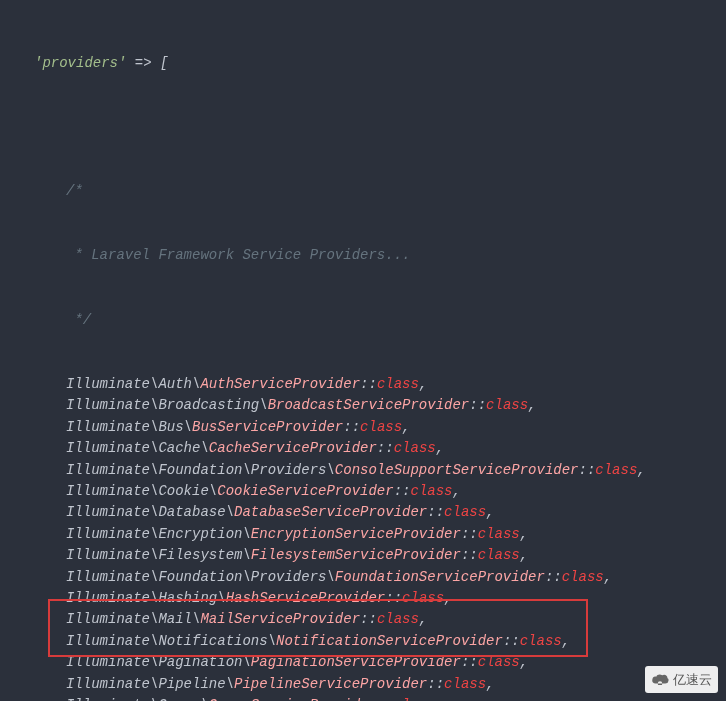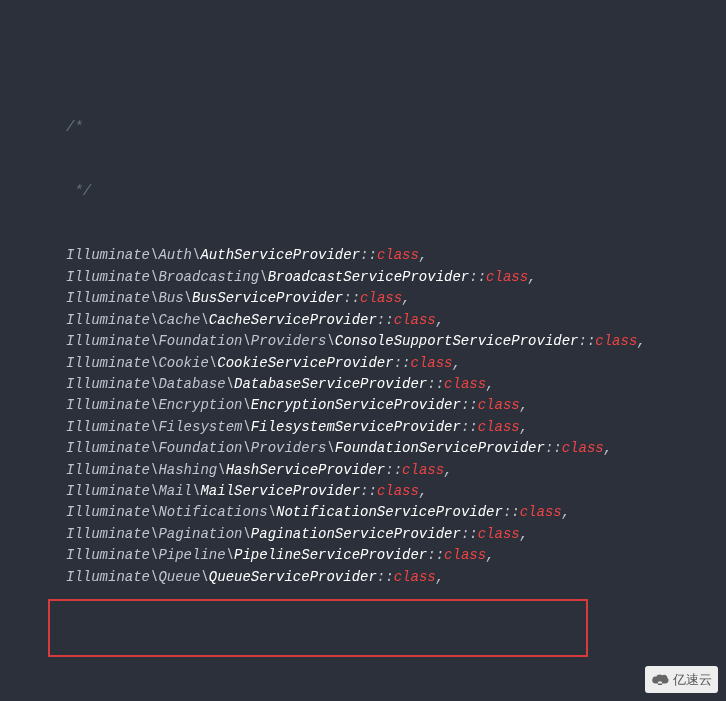--- a/index.html
+++ b/index.html
@@ -17,21 +17,21 @@
     }
     .code-container {
       padding: 10px 0 10px 34px;
       white-space: pre;
     }
     .line { display: block; }
     .string { color: #a3be8c; }
     .punct { color: #c0c5ce; }
     .arrow { color: #c0c5ce; }
     .ns { color: #c0c5ce; text-align: center; }
-    .cls { color: #ffffff; }
+    .cls { color: #fca5a5; }
     .dcolon { color: #c0c5ce; }
     .kw { color: #ef4444; }
     .comment { color: #65737e; }
     .indent1 { padding-left: 32px; }
     .indent0 { padding-left: 0; }
     .highlight-box {
       position: absolute;
       border: 2px solid #d83b3b;
       pointer-events: none;
     }
@@ -53,22 +53,24 @@
     }
     .wm-icon {
       width: 18px;
       height: 12px;
     }
   </style>
 </head>
 <body>
 
 <div class="code-container">
+  <span class="line indent0"><span class="string">'providers'</span><span class="arrow"> =&gt; [</span></span>
   <span class="line"> </span>
   <span class="line indent1 comment">/*</span>
+  <span class="line indent1 comment"> * Laravel Framework Service Providers...</span>
   <span class="line indent1 comment"> */</span>
   <div id="providers-lines"><span class="line indent1"><span class="ns">Illuminate\Auth\</span><span class="cls">AuthServiceProvider</span><span class="dcolon">::</span><span class="kw">class</span><span class="punct">,</span></span><span class="line indent1"><span class="ns">Illuminate\Broadcasting\</span><span class="cls">BroadcastServiceProvider</span><span class="dcolon">::</span><span class="kw">class</span><span class="punct">,</span></span><span class="line indent1"><span class="ns">Illuminate\Bus\</span><span class="cls">BusServiceProvider</span><span class="dcolon">::</span><span class="kw">class</span><span class="punct">,</span></span><span class="line indent1"><span class="ns">Illuminate\Cache\</span><span class="cls">CacheServiceProvider</span><span class="dcolon">::</span><span class="kw">class</span><span class="punct">,</span></span><span class="line indent1"><span class="ns">Illuminate\Foundation\Providers\</span><span class="cls">ConsoleSupportServiceProvider</span><span class="dcolon">::</span><span class="kw">class</span><span class="punct">,</span></span><span class="line indent1"><span class="ns">Illuminate\Cookie\</span><span class="cls">CookieServiceProvider</span><span class="dcolon">::</span><span class="kw">class</span><span class="punct">,</span></span><span class="line indent1"><span class="ns">Illuminate\Database\</span><span class="cls">DatabaseServiceProvider</span><span class="dcolon">::</span><span class="kw">class</span><span class="punct">,</span></span><span class="line indent1"><span class="ns">Illuminate\Encryption\</span><span class="cls">EncryptionServiceProvider</span><span class="dcolon">::</span><span class="kw">class</span><span class="punct">,</span></span><span class="line indent1"><span class="ns">Illuminate\Filesystem\</span><span class="cls">FilesystemServiceProvider</span><span class="dcolon">::</span><span class="kw">class</span><span class="punct">,</span></span><span class="line indent1"><span class="ns">Illuminate\Foundation\Providers\</span><span class="cls">FoundationServiceProvider</span><span class="dcolon">::</span><span class="kw">class</span><span class="punct">,</span></span><span class="line indent1"><span class="ns">Illuminate\Hashing\</span><span class="cls">HashServiceProvider</span><span class="dcolon">::</span><span class="kw">class</span><span class="punct">,</span></span><span class="line indent1"><span class="ns">Illuminate\Mail\</span><span class="cls">MailServiceProvider</span><span class="dcolon">::</span><span class="kw">class</span><span class="punct">,</span></span><span class="line indent1"><span class="ns">Illuminate\Notifications\</span><span class="cls">NotificationServiceProvider</span><span class="dcolon">::</span><span class="kw">class</span><span class="punct">,</span></span><span class="line indent1"><span class="ns">Illuminate\Pagination\</span><span class="cls">PaginationServiceProvider</span><span class="dcolon">::</span><span class="kw">class</span><span class="punct">,</span></span><span class="line indent1"><span class="ns">Illuminate\Pipeline\</span><span class="cls">PipelineServiceProvider</span><span class="dcolon">::</span><span class="kw">class</span><span class="punct">,</span></span><span class="line indent1"><span class="ns">Illuminate\Queue\</span><span class="cls">QueueServiceProvider</span><span class="dcolon">::</span><span class="kw">class</span><span class="punct">,</span></span></div>
   
   
   
   
   
 </div>
 
 <div class="highlight-box" id="hl-box" style="left: 48px; top: 599px; width: 540px; height: 58px;"></div>

